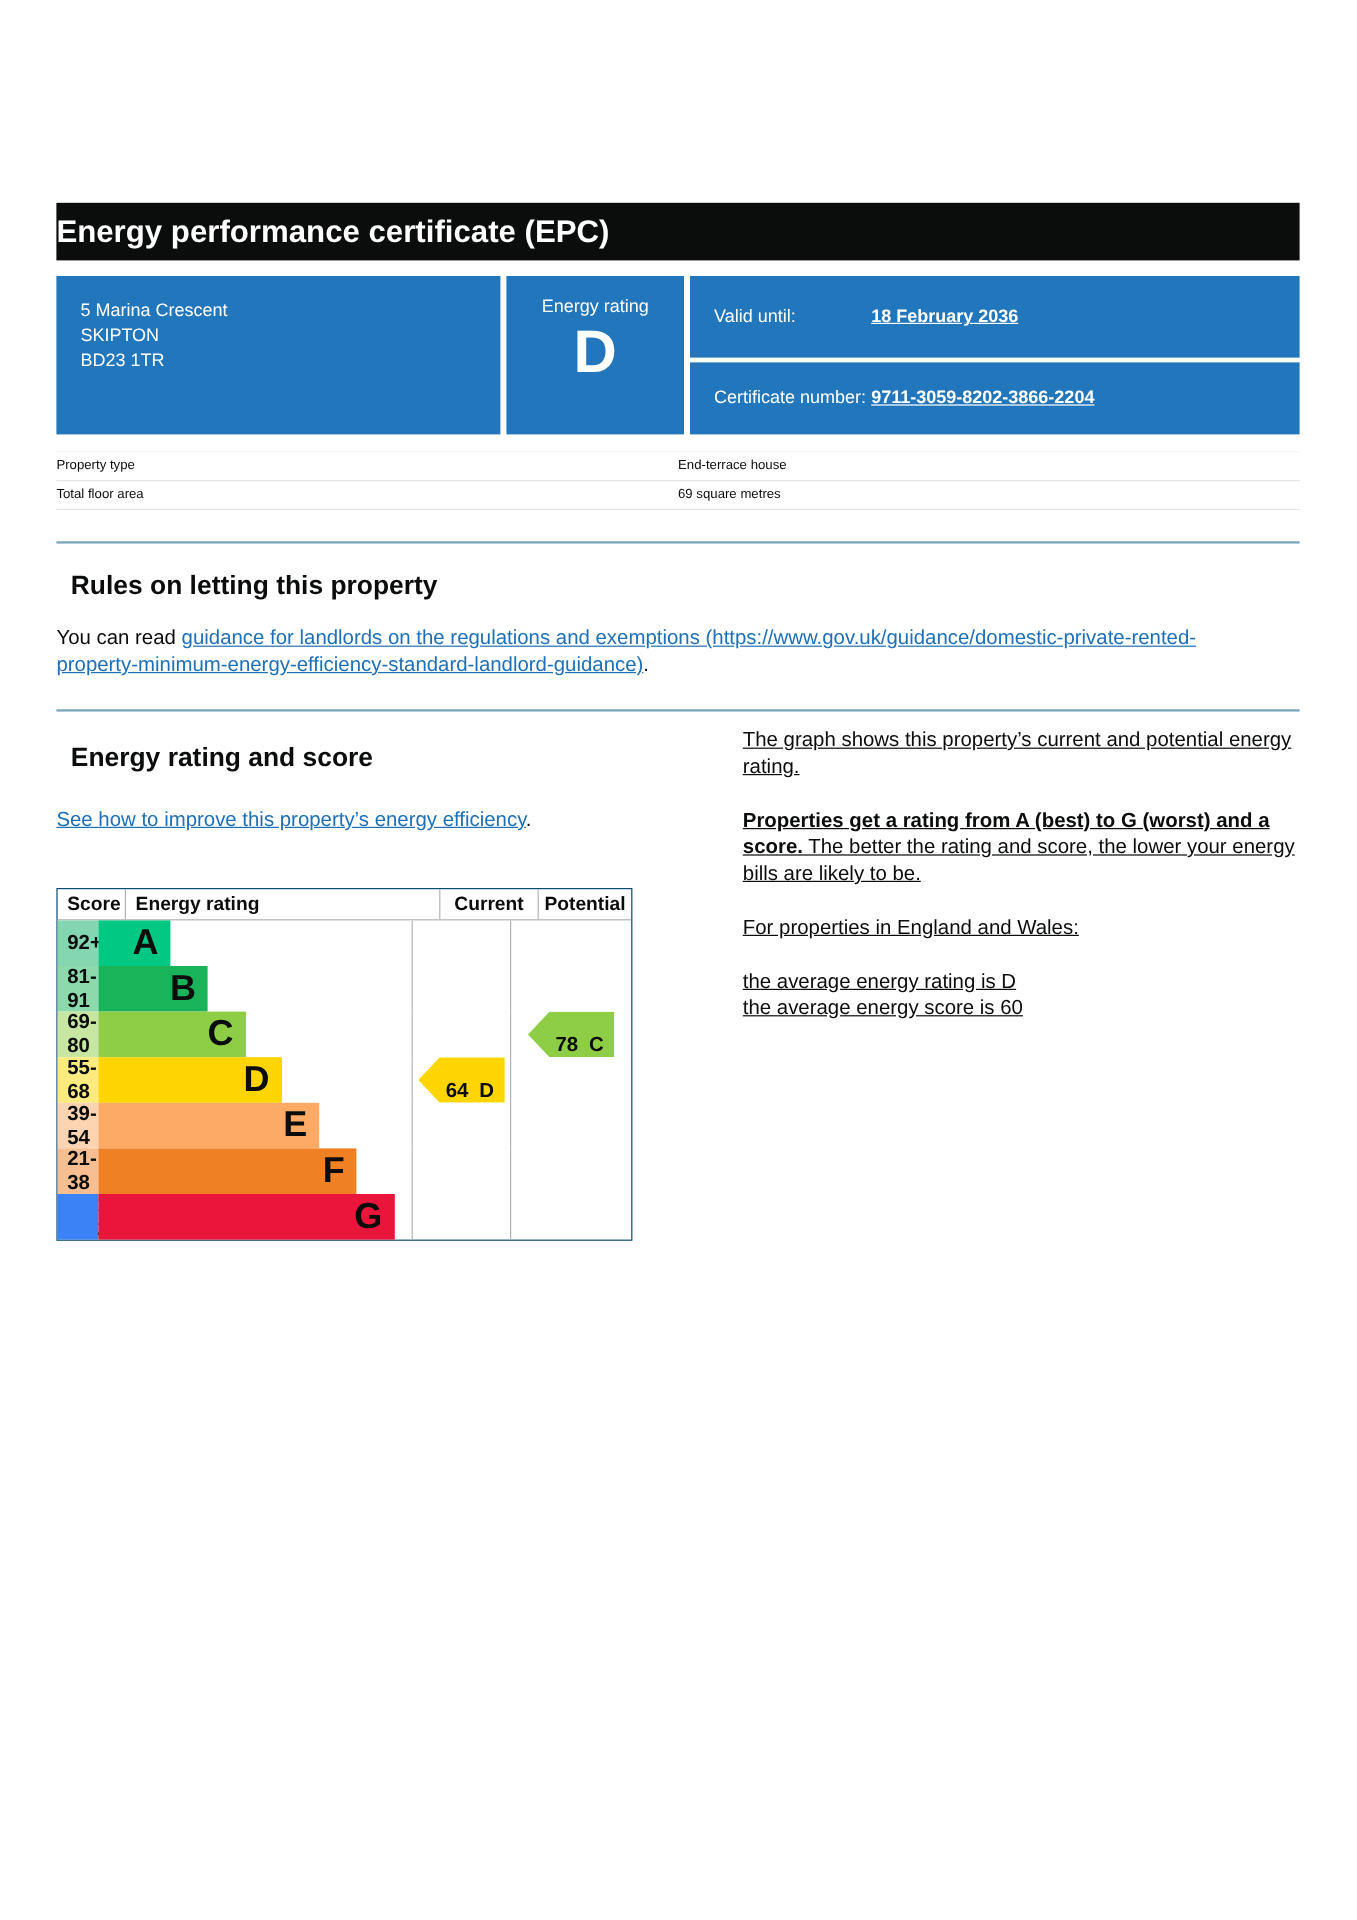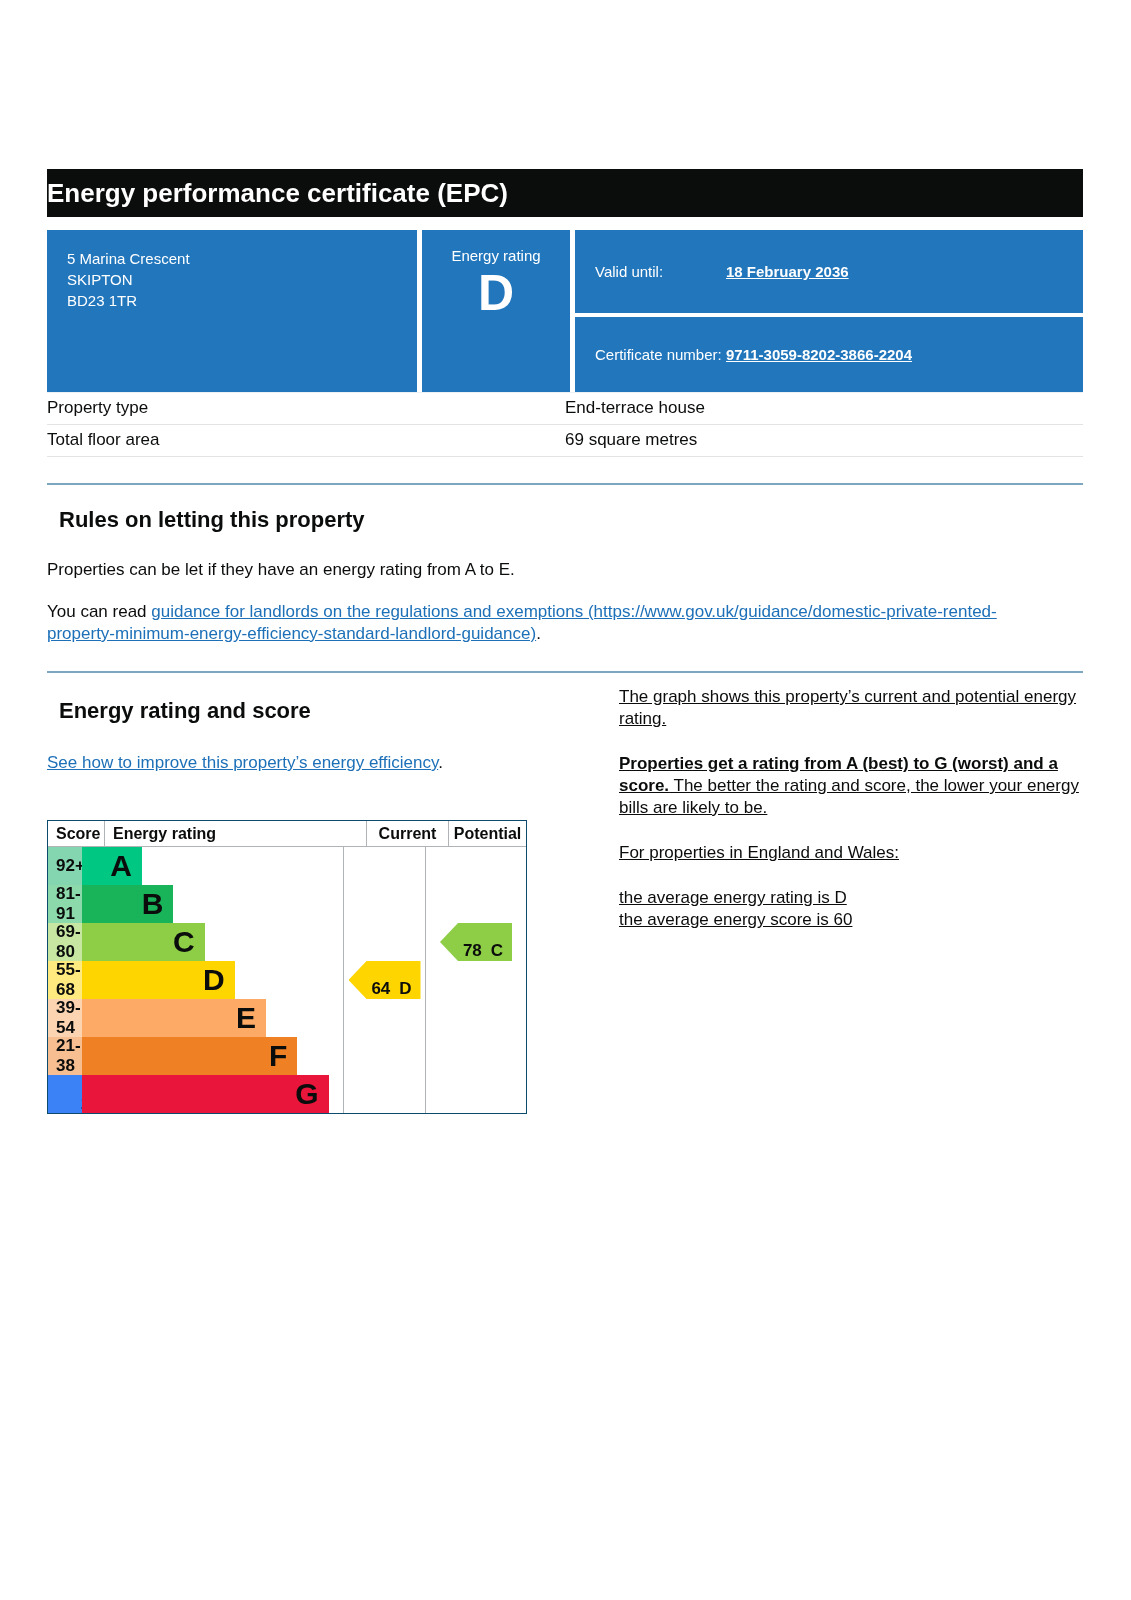--- a/index.html
+++ b/index.html
@@ -29,21 +29,21 @@
     font-size: 26px;
     font-weight: bold;
     letter-spacing: 0;
   }
 
   
   .cert-box {
     margin-top: 13px;
     display: flex;
     gap: 5px;
-    height: 162px;
+    height: 132px;
   }
   .blue { background: #2276bc; color: #ffffff; }
   .address-cell {
     width: 370px;
     padding: 18px 20px;
     font-size: 15px;
     line-height: 21px;
   }
   .rating-cell {
     width: 148px;
@@ -67,21 +67,21 @@
     display: flex;
     align-items: center;
     padding: 0 20px;
   }
   .cert-row.valid { flex: 1.12; }
   .cert-row.number { flex: 1; }
   .cert-lbl { width: 131px; flex-shrink: 0; font-size: 15px; line-height: 21px; }
   .cert-val { font-size: 15px; font-weight: bold; text-decoration: underline; }
 
   
-  .summary { font-size: 17px; }
+  .summary { margin-top: 14px; font-size: 11px; }
   .summary-row {
     display: flex;
     padding: 5px 0 6px;
     border-bottom: 1px solid #e1e3e5;
   }
   .summary-row:first-child { border-top: 1px solid #eef1f4; }
   .summary-label { width: 50%; }
   .summary-value { width: 50%; }
 
   .rule {
@@ -223,21 +223,20 @@
     <div class="summary-row">
       <div class="summary-label">Total floor area</div>
       <div class="summary-value">69 square metres</div>
     </div>
   </div>
 
   <hr class="rule">
 
   <div class="rules-section">
     <h2>Rules on letting this property</h2>
-    <p class="p1">Properties can be let if they have an energy rating from A to E.</p>
     <p class="p2"><span>You can read </span><a href="#">guidance for landlords on the regulations and exemptions (https://www.gov.uk/guidance/domestic-private-rented-property-minimum-energy-efficiency-standard-landlord-guidance)</a><span>.</span></p>
   </div>
 
   <hr class="rule">
 
   <div class="two-col">
     <div class="col-left">
       <h2>Energy rating and score</h2>
       <p class="improve"><a href="#">See how to improve this property’s energy efficiency</a><span>.</span></p>
 

